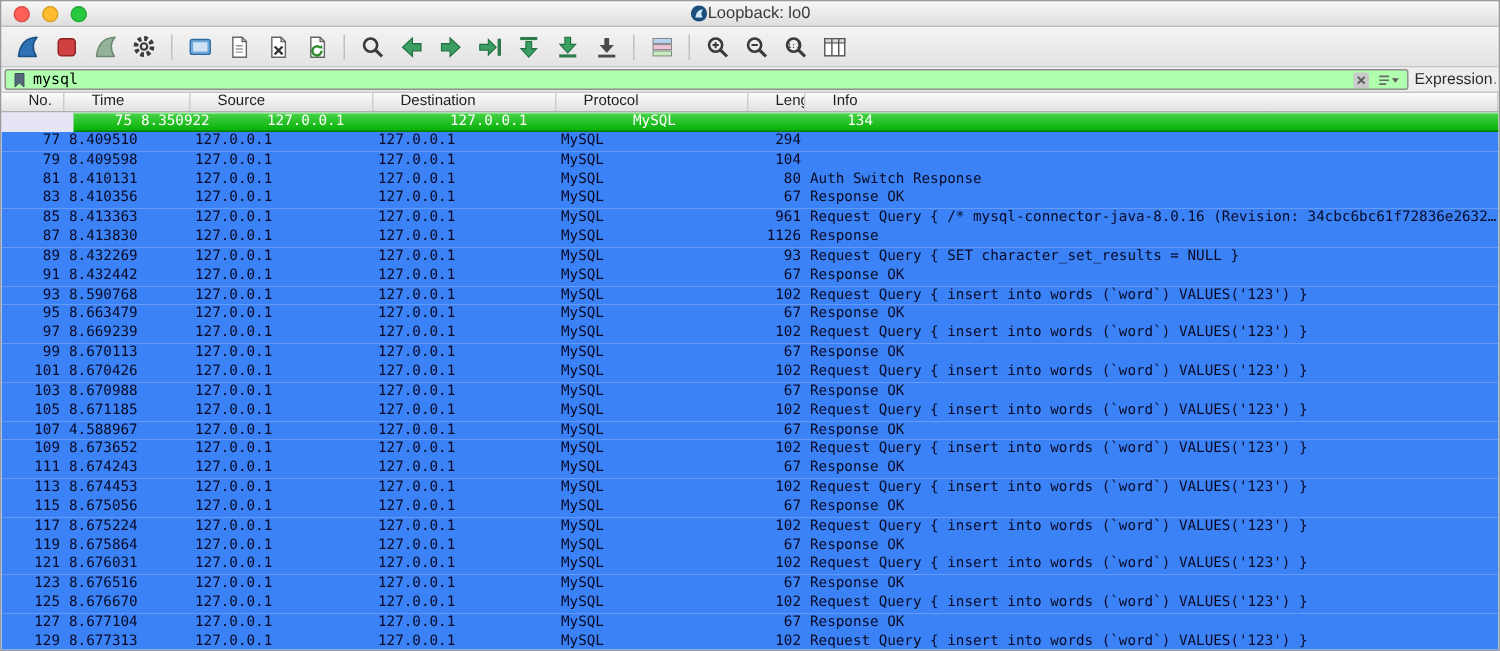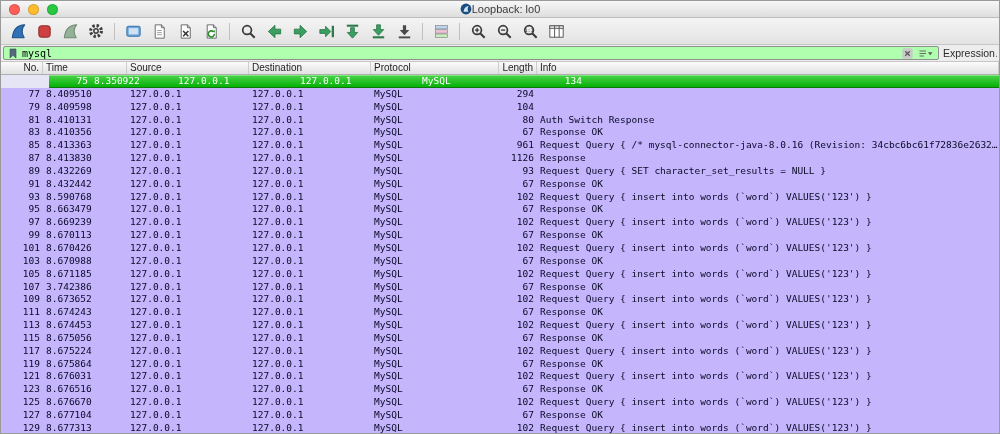--- a/index.html
+++ b/index.html
@@ -20,25 +20,25 @@
 
   
   .filterbar { height:17px; flex:0 0 17px; background:#ededed; border-bottom:1px solid #c6c6c6; display:flex; align-items:center; padding:0 2px; gap:4px; overflow:hidden; }
   .filter-field { flex:1 1 auto; height:14px; background:#afffaf; border:1px solid #8f8f8f; border-radius:2px; display:flex; align-items:center; padding:0 3px; gap:3px; min-width:0; }
   .filter-text { flex:1; font-family:"DejaVu Sans Mono",monospace; font-size:10px; color:#000; line-height:13px; }
   .f-icon { display:flex; align-items:center; }
   .expression { flex:0 0 auto; font-size:10.5px; color:#2c2c2c; white-space:nowrap; overflow:hidden; max-width:54px; padding-right:2px; }
 
   
   .header-row { height:13px; flex:0 0 13px; background:linear-gradient(#fbfbfb,#e2e2e2); border-bottom:1px solid #aeaeae; display:flex; font-size:10px; color:#1e1e1e; }
-  .hcell { border-right:1px solid #cdcdcd; padding:0 3px; white-space:nowrap; overflow:hidden; line-height:12px; }
+  .hcell { border-right:1px solid #cdcdcd; padding:0 18px; white-space:nowrap; overflow:hidden; line-height:12px; }
 
   
   .plist { flex:1 1 auto; background:#e6e5f5; overflow:hidden; font-family:"DejaVu Sans Mono",monospace; font-size:9.5px; }
-  .prow { height:12.85px; display:flex; background:#c4b5fd; color:#0a0a26; align-items:center; }
+  .prow { height:12.85px; display:flex; background:#3b82f6; color:#0a0a26; align-items:center; }
   .prow.sel { background:linear-gradient(#4cd44c,#00ae00); color:#fff; box-shadow:inset 0 1px 0 #7dea7d, inset 0 -1px 0 #0b7a0b;margin-left:48px; }
   .pcell { padding:0 3px; white-space:nowrap; overflow:hidden; line-height:12.85px; }
   .c0 { width:42px; flex:0 0 42px; text-align:right; }
   .c1 { width:84px; flex:0 0 84px; }
   .c2 { width:122px; flex:0 0 122px; }
   .c3 { width:122px; flex:0 0 122px; }
   .c4 { width:128px; flex:0 0 128px; }
   .c5 { width:38px; flex:0 0 38px; text-align:right; }
   .c6 { flex:1 1 auto; }
 </style>
@@ -406,21 +406,21 @@
         <div class="pcell c0">105</div>
         <div class="pcell c1">8.671185</div>
         <div class="pcell c2">127.0.0.1</div>
         <div class="pcell c3">127.0.0.1</div>
         <div class="pcell c4">MySQL</div>
         <div class="pcell c5">102</div>
         <div class="pcell c6">Request Query { insert into words (`word`) VALUES('123') }</div>
       </div>
       <div class="prow">
         <div class="pcell c0">107</div>
-        <div class="pcell c1">3.742386</div>
+        <div class="pcell c1">4.588967</div>
         <div class="pcell c2">127.0.0.1</div>
         <div class="pcell c3">127.0.0.1</div>
         <div class="pcell c4">MySQL</div>
         <div class="pcell c5">67</div>
         <div class="pcell c6">Response OK</div>
       </div>
       <div class="prow">
         <div class="pcell c0">109</div>
         <div class="pcell c1">8.673652</div>
         <div class="pcell c2">127.0.0.1</div>

